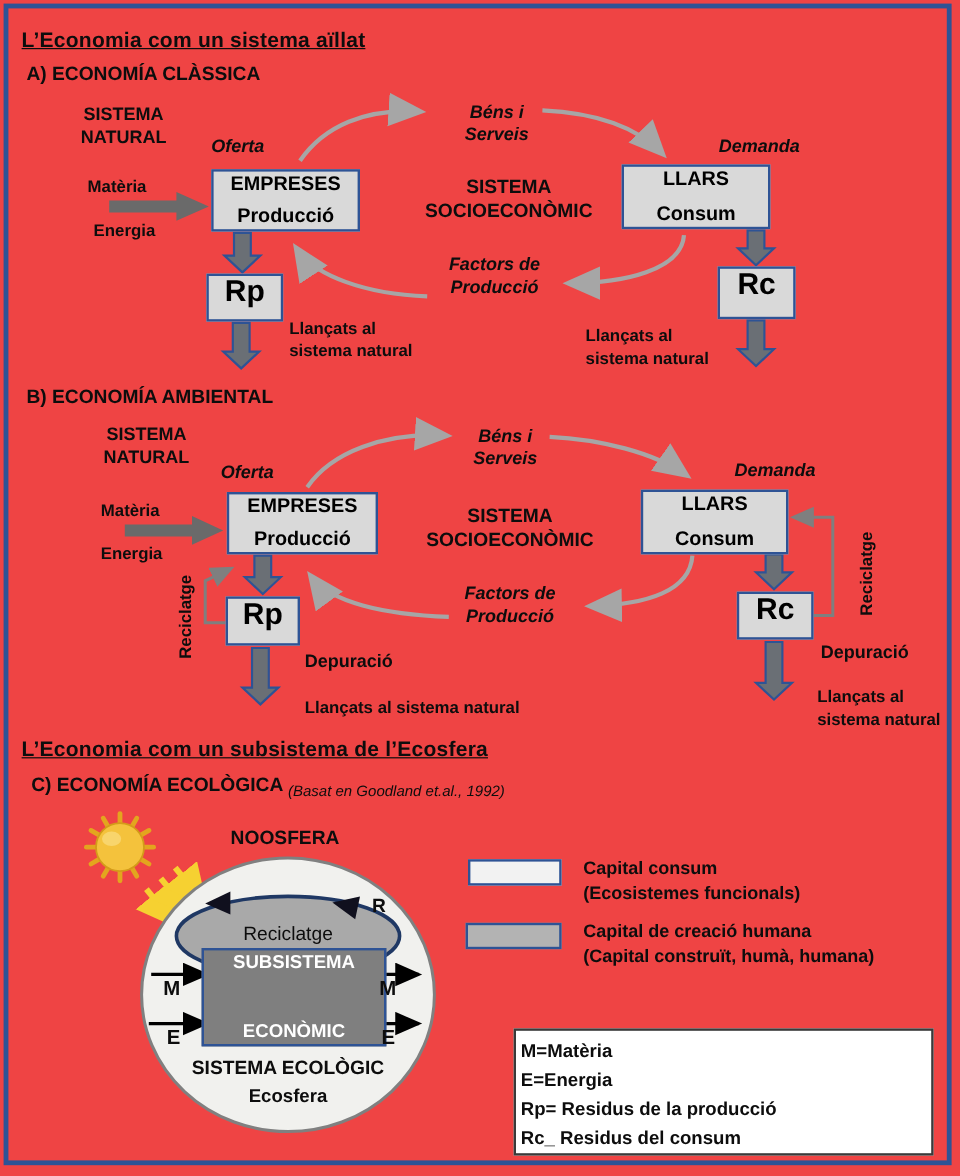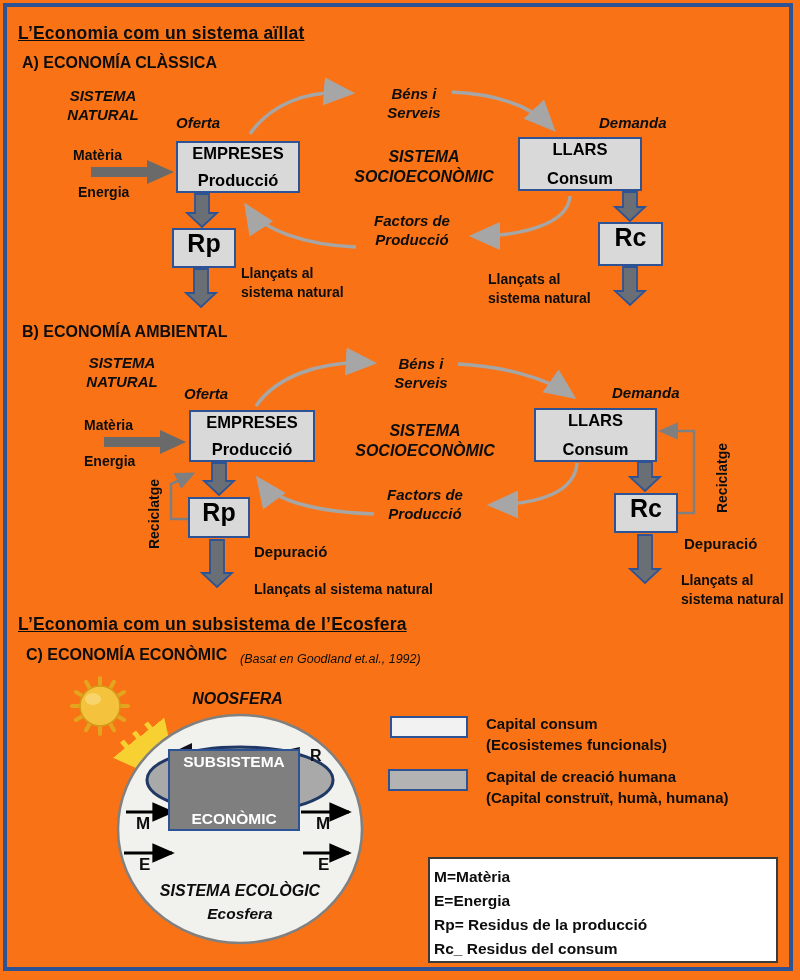--- a/index.html
+++ b/index.html
@@ -1,22 +1,22 @@
 <!DOCTYPE html>
 <html><head>
 <meta charset="utf-8">
 <style>
   html,body{margin:0;padding:0;background:#fff;}
-  #canvas{position:relative;width:800px;height:980px;background:#f97316;
+  #canvas{position:relative;width:800px;height:980px;background:#ef4444;
           font-family:"Liberation Sans",sans-serif;color:#0d0d0d;overflow:hidden;}
   #frame{position:absolute;left:3px;top:3px;width:790px;height:968px;
          border:4px solid #2e5395;box-sizing:border-box;}
   .gfx{position:absolute;left:0;top:0;}
   .lbl{position:absolute;font-weight:bold;font-size:14px;line-height:18px;white-space:nowrap;}
-  .ctr{text-align:center;white-space:normal;font-style:italic;}
+  .ctr{text-align:center;white-space:normal;}
   .it{font-style:italic;font-size:15px;}
   .ttl{font-size:17.5px;text-decoration:underline;letter-spacing:.2px;}
   .hd{font-size:16px;}
   .big{font-size:16px;line-height:20px;}
   .nbox{position:absolute;background:#d9d9d9;border:2.5px solid #2e5395;box-sizing:border-box;
         display:flex;flex-direction:column;align-items:center;justify-content:space-between;
         font-weight:bold;font-size:16.5px;line-height:21px;color:#000;}
   .rbox{font-size:25px;line-height:26px;}
   .rot{transform:rotate(-90deg);transform-origin:center;text-align:center;}
   .wh{color:#fff;background:#7f7f7f;border:2.5px solid #2e5395;font-size:15.5px;line-height:21px;}
@@ -189,26 +189,26 @@
   <div class="lbl rot" style="left:677px;top:469px;width:90px">Reciclatge</div>
   <div class="lbl" style="left:254px;top:543px;font-size:15px">Depuració</div>
   <div class="lbl" style="left:254px;top:580px">Llançats al sistema natural</div>
   <div class="lbl" style="left:684px;top:535px;font-size:15px">Depuració</div>
   <div class="lbl" style="left:681px;top:571px;line-height:19px">
     <div>Llançats al</div>
     <div>sistema natural</div>
   </div>
 
   <div class="lbl ttl" style="left:18px;top:615px">L’Economia com un subsistema de l’Ecosfera</div>
-  <div class="lbl hd" style="left:26px;top:646px">C) ECONOMÍA ECONÒMIC</div>
+  <div class="lbl hd" style="left:26px;top:646px">C) ECONOMÍA ECOLÒGICA</div>
   <div class="lbl" style="left:240px;top:650px;font-weight:normal;font-style:italic;font-size:12.5px">(Basat en Goodland et.al., 1992)</div>
   <div class="lbl ctr" style="left:175px;top:690px;width:125px;font-size:16px">NOOSFERA</div>
   <div class="lbl ctr" style="left:180px;top:770px;width:120px;font-weight:normal;font-size:16px">Reciclatge</div>
   <div class="lbl" style="left:310px;top:747px;font-size:16px">R</div>
-  <div class="nbox wh" style="left:168px;top:749px;width:132px;height:82px">
+  <div class="nbox wh" style="left:168px;top:790px;width:154px;height:82px">
     <div>SUBSISTEMA</div>
     <div>ECONÒMIC</div>
   </div>
   <div class="lbl" style="left:136px;top:815px;font-size:17px">M</div>
   <div class="lbl" style="left:139px;top:856px;font-size:17px">E</div>
   <div class="lbl" style="left:316px;top:815px;font-size:17px">M</div>
   <div class="lbl" style="left:318px;top:856px;font-size:17px">E</div>
   <div class="lbl ctr" style="left:140px;top:882px;width:200px;font-size:16px">SISTEMA ECOLÒGIC</div>
   <div class="lbl ctr" style="left:140px;top:905px;width:200px;font-size:15.5px">Ecosfera</div>
 

